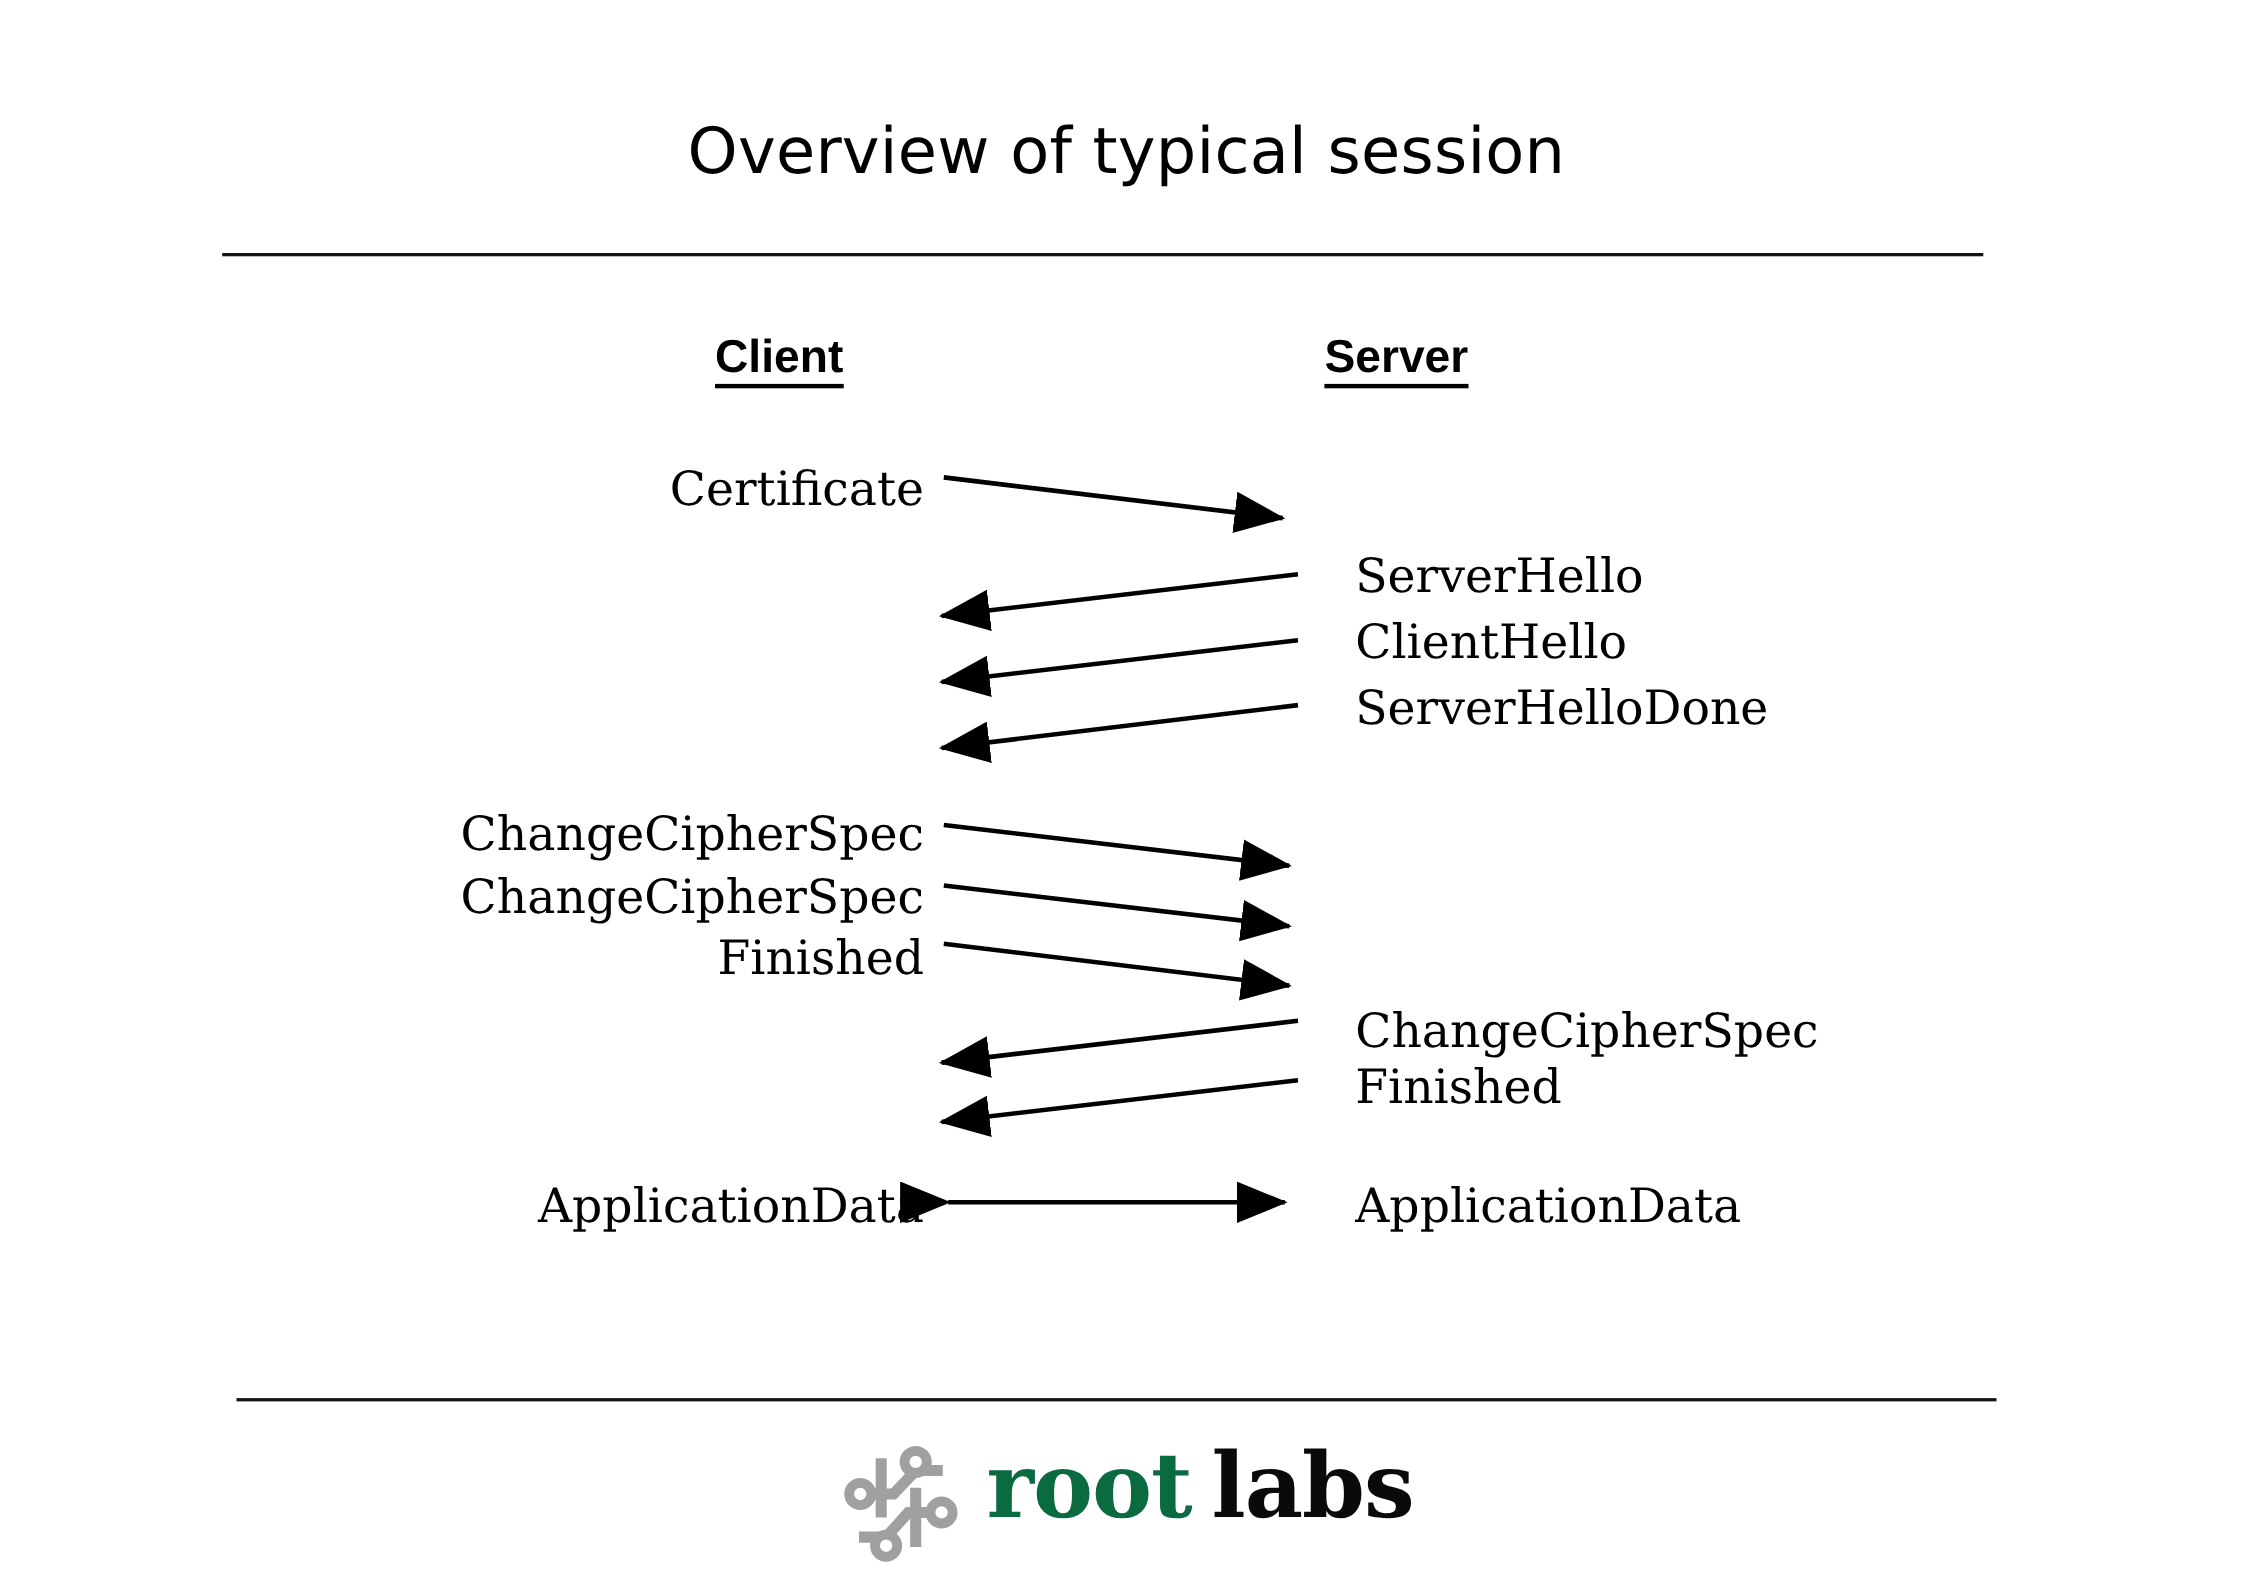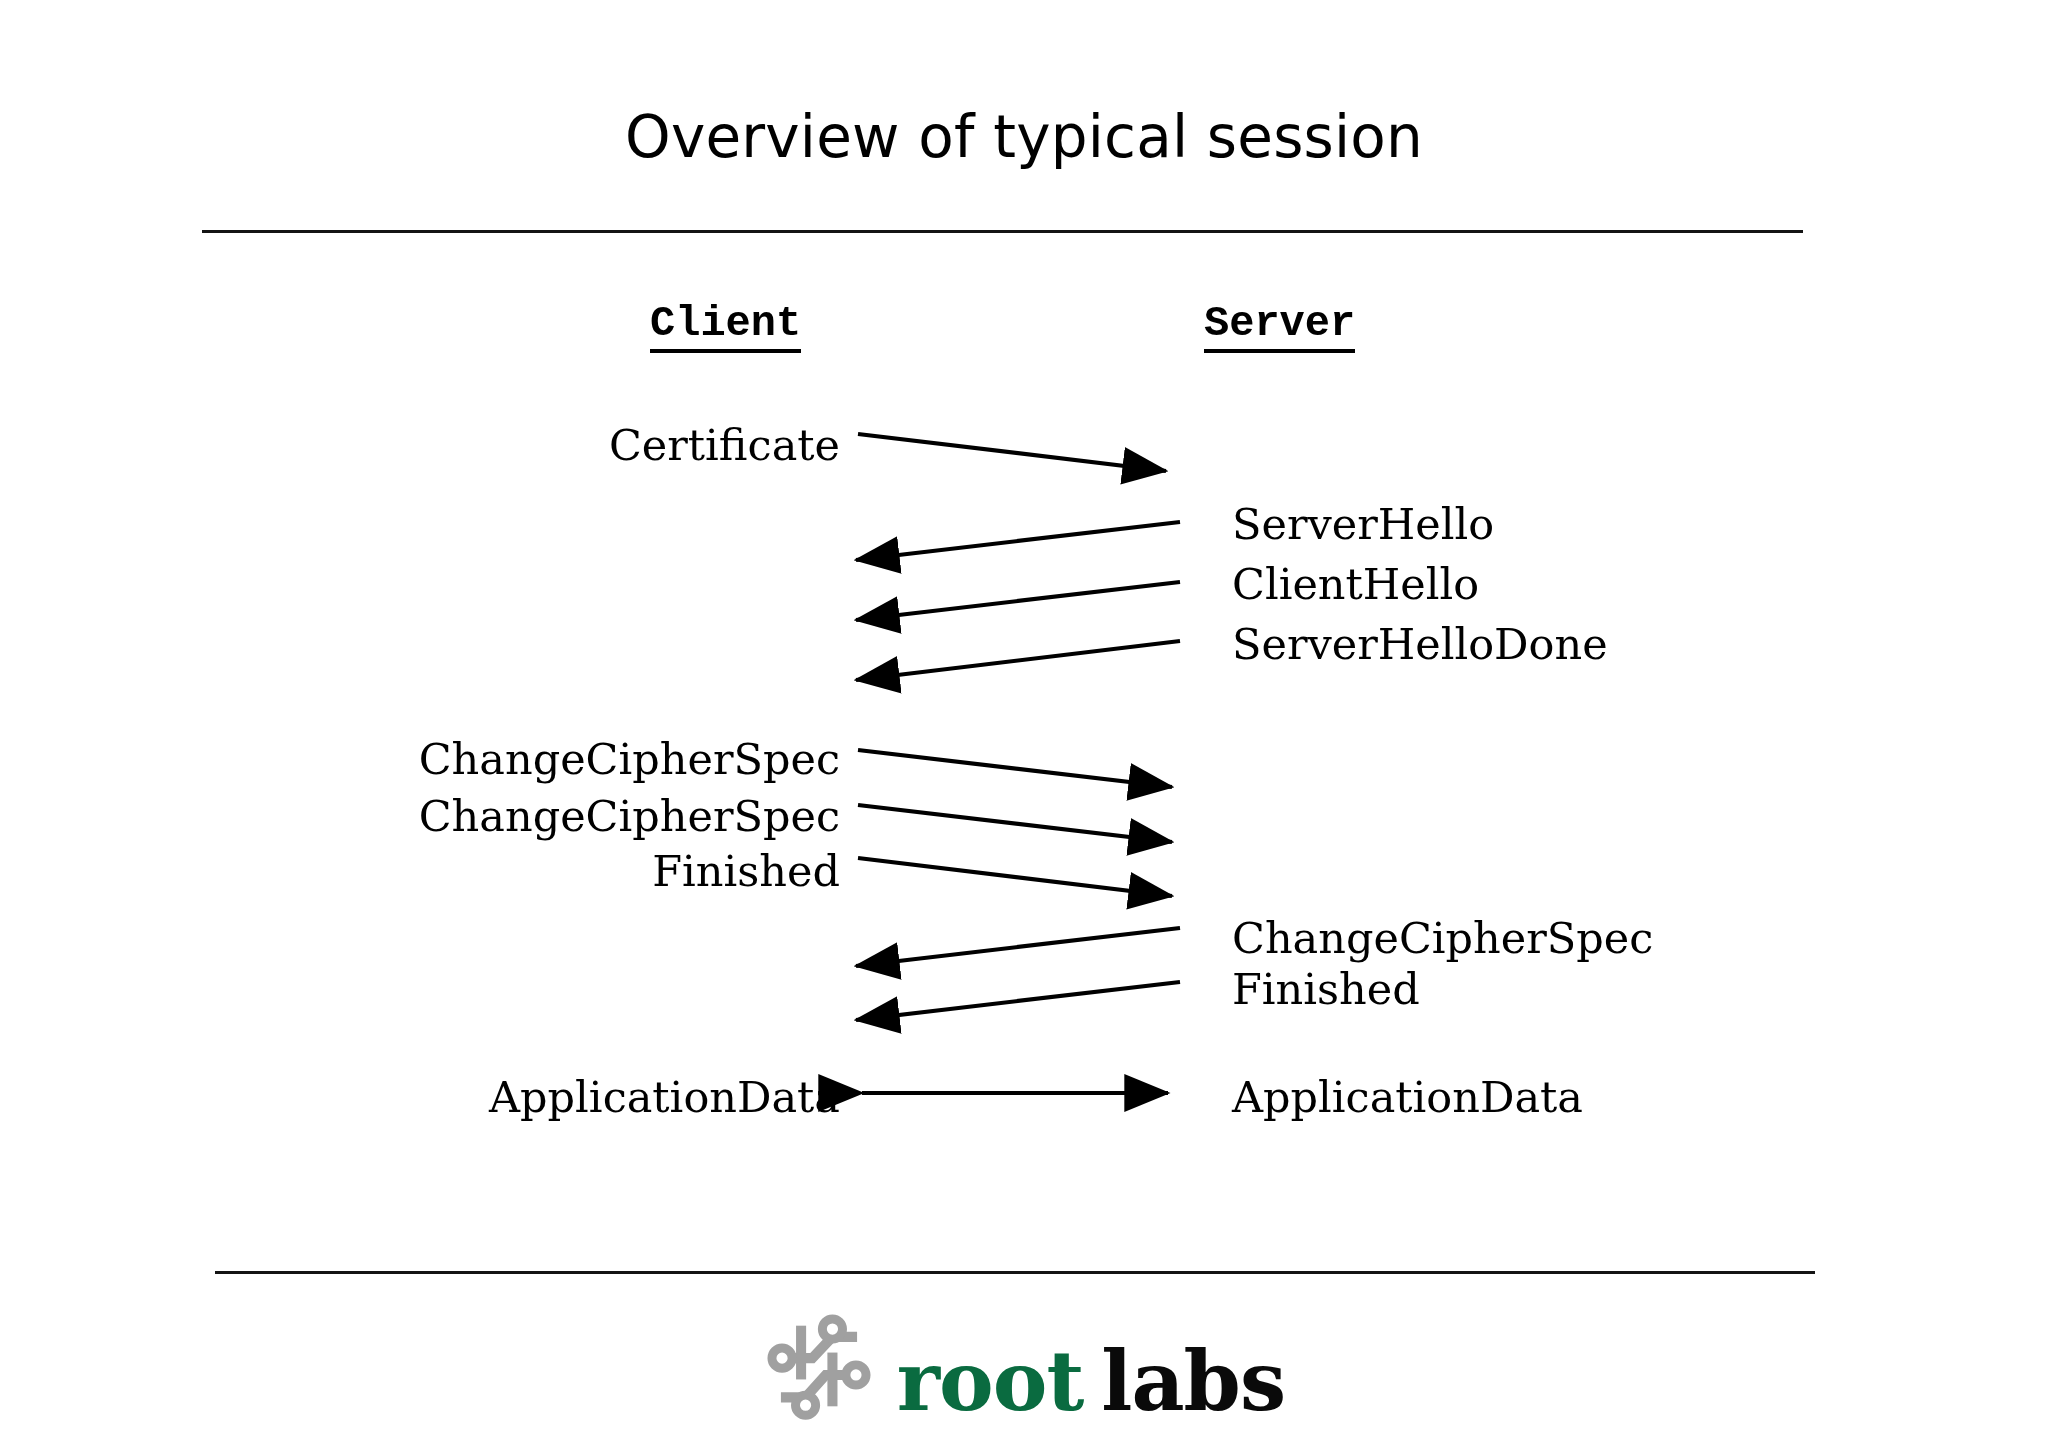--- a/index.html
+++ b/index.html
@@ -45,21 +45,21 @@
   }
   #rule-bottom {
     left: 215px;
     top: 1271px;
     width: 1600px;
   }
 
   
   .col-header {
     position: absolute;
-    font-family: Liberation Mono, monospace;
+    font-family: Liberation Sans, sans-serif;
     font-weight: bold;
     font-size: 42px;
     line-height: 1;
     color: #000000;
     white-space: nowrap;
     border-bottom: 4px solid #000000;
     padding-bottom: 4px;
   }
   #header-client { left: 650px; top: 303px; }
   #header-server { left: 1204px; top: 303px; }
@@ -93,21 +93,21 @@
     pointer-events: none;
   }
 
   
   #footer-logo {
     position: absolute;
     left: 0;
     top: 1310px;
     width: 2048px;
     display: flex;
-    align-items: flex-end;
+    align-items: flex-start;
     justify-content: center;
     gap: 22px;
   }
   #logo-mark {
     display: block;
     width: 112px;
     height: 112px;
     flex: 0 0 auto;
   }
   #logo-wordmark {

